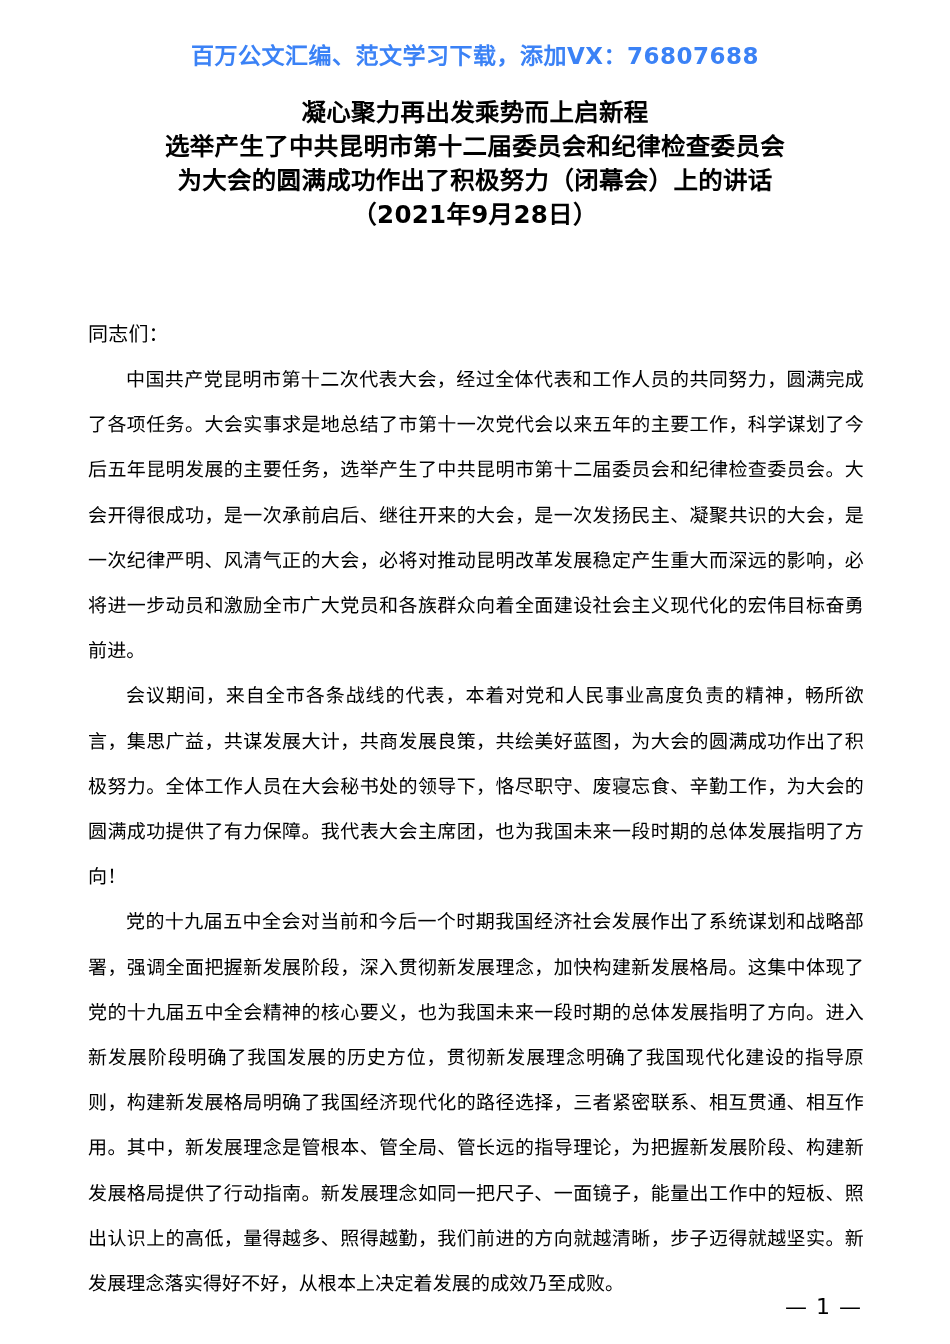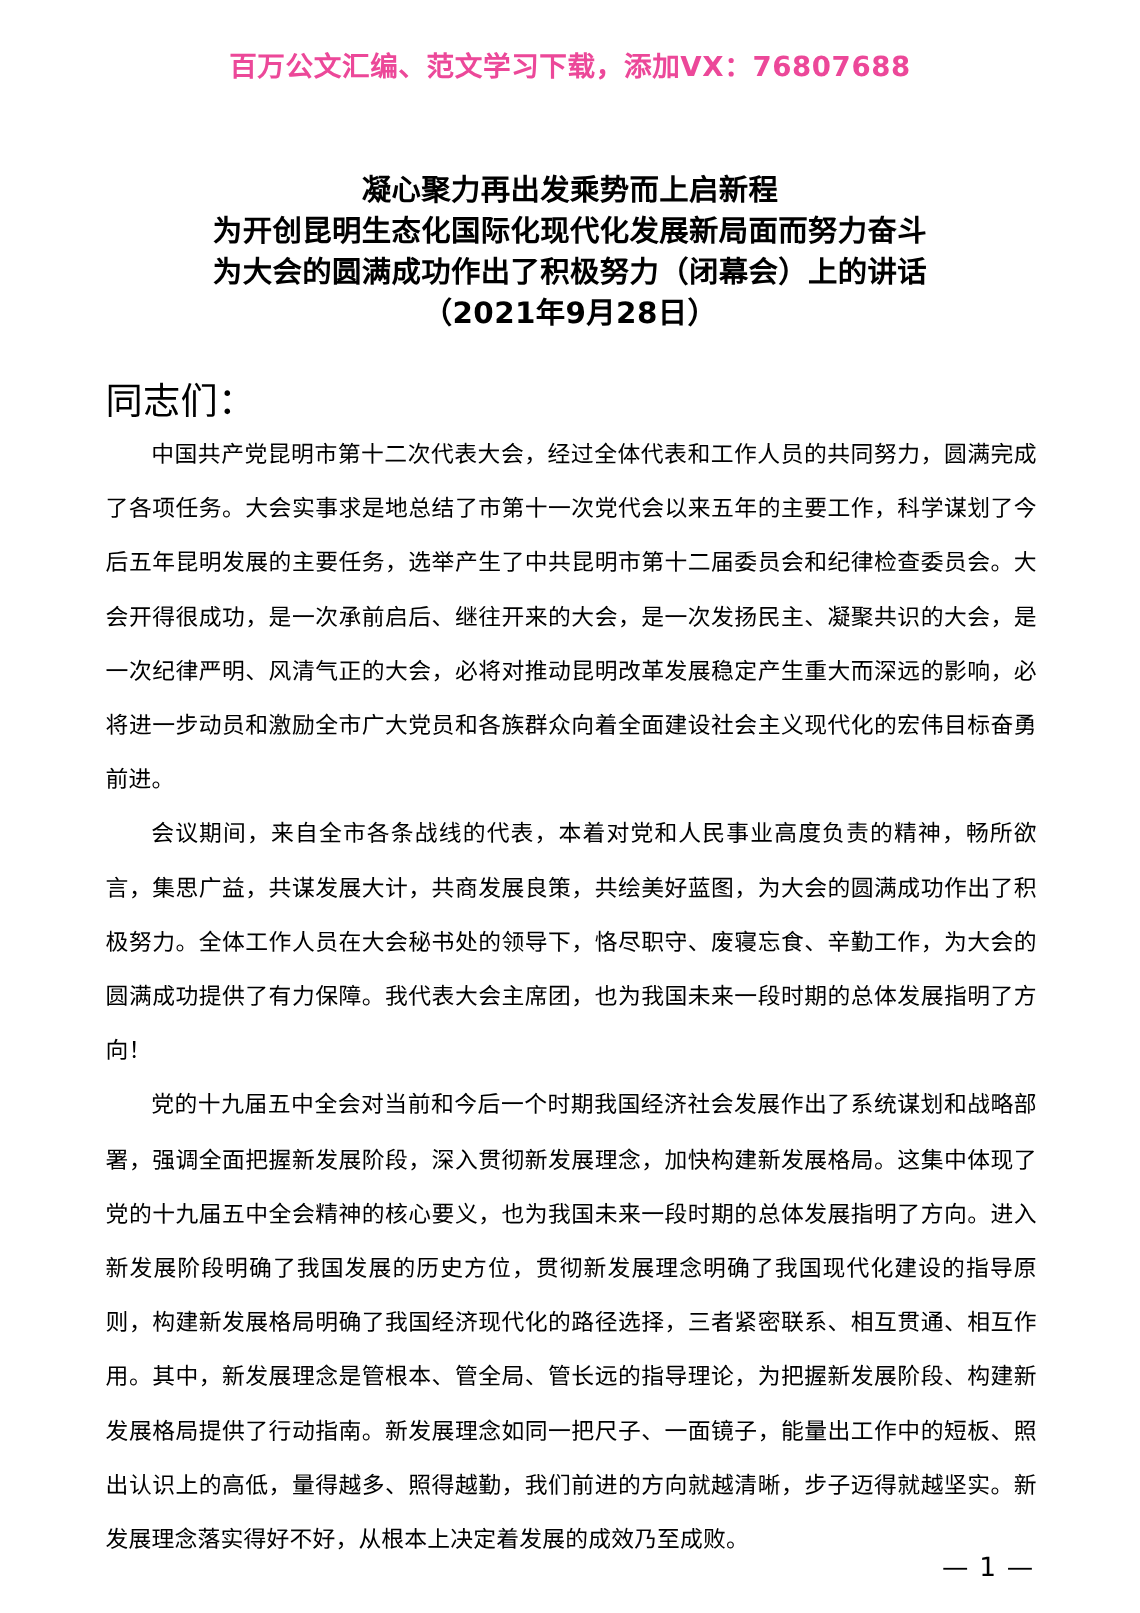--- a/index.html
+++ b/index.html
@@ -22,36 +22,35 @@
     overflow: hidden;
   }
 
   
   .promo-banner {
     position: absolute;
     top: 42px;
     left: 0;
     width: 950px;
     text-align: center;
-    color: #ec4899;
+    color: #3b82f6;
     font-size: 23px;
     font-weight: 700;
     letter-spacing: 0.5px;
     line-height: 1.25;
     white-space: nowrap;
   }
 
   
   .title-block {
     position: absolute;
     top: 96px;
     left: 88px;
     width: 774px;
     text-align: center;
-    margin-top: 46px;
   }
   .title-line {
     font-size: 24.5px;
     font-weight: 700;
     line-height: 34px;
     letter-spacing: 0.3px;
     white-space: nowrap;
   }
   .title-line.sub {
     font-weight: 700;
@@ -65,27 +64,26 @@
   }
 
   
   .body-block {
     position: absolute;
     top: 312px;
     left: 88px;
     width: 776px;
   }
   .salutation {
-    font-size: 31px;
+    font-size: 20px;
     line-height: 45px;
     letter-spacing: 0.2px;
     margin: 0 0 0 0;
     text-align: justify;
     text-justify: inter-ideograph;
-    font-family: Liberation Serif, serif;
   }
   .para {
     font-size: 19px;
     line-height: 45.2px;
     letter-spacing: 0.15px;
     margin: 0;
     text-align: justify;
     text-justify: inter-ideograph;
     text-indent: 2em;
     word-break: break-all;
@@ -106,21 +104,21 @@
 </style>
 </head>
 <body>
 
 <div class="page">
 
   <div class="promo-banner">百万公文汇编、范文学习下载，添加VX：76807688</div>
 
   <div class="title-block">
     <div class="title-line">凝心聚力再出发乘势而上启新程</div>
-    <div class="title-line sub">为开创昆明生态化国际化现代化发展新局面而努力奋斗</div>
+    <div class="title-line sub">选举产生了中共昆明市第十二届委员会和纪律检查委员会</div>
     <div class="title-line sub">为大会的圆满成功作出了积极努力（闭幕会）上的讲话</div>
     <div class="title-line date">（2021年9月28日）</div>
   </div>
 
   <div class="body-block">
     <p class="salutation">同志们：</p>
     <p class="para">中国共产党昆明市第十二次代表大会，经过全体代表和工作人员的共同努力，圆满完成了各项任务。大会实事求是地总结了市第十一次党代会以来五年的主要工作，科学谋划了今后五年昆明发展的主要任务，选举产生了中共昆明市第十二届委员会和纪律检查委员会。大会开得很成功，是一次承前启后、继往开来的大会，是一次发扬民主、凝聚共识的大会，是一次纪律严明、风清气正的大会，必将对推动昆明改革发展稳定产生重大而深远的影响，必将进一步动员和激励全市广大党员和各族群众向着全面建设社会主义现代化的宏伟目标奋勇前进。</p>
     <p class="para">会议期间，来自全市各条战线的代表，本着对党和人民事业高度负责的精神，畅所欲言，集思广益，共谋发展大计，共商发展良策，共绘美好蓝图，为大会的圆满成功作出了积极努力。全体工作人员在大会秘书处的领导下，恪尽职守、废寝忘食、辛勤工作，为大会的圆满成功提供了有力保障。我代表大会主席团，也为我国未来一段时期的总体发展指明了方向！</p>
     <p class="para">党的十九届五中全会对当前和今后一个时期我国经济社会发展作出了系统谋划和战略部署，强调全面把握新发展阶段，深入贯彻新发展理念，加快构建新发展格局。这集中体现了党的十九届五中全会精神的核心要义，也为我国未来一段时期的总体发展指明了方向。进入新发展阶段明确了我国发展的历史方位，贯彻新发展理念明确了我国现代化建设的指导原则，构建新发展格局明确了我国经济现代化的路径选择，三者紧密联系、相互贯通、相互作用。其中，新发展理念是管根本、管全局、管长远的指导理论，为把握新发展阶段、构建新发展格局提供了行动指南。新发展理念如同一把尺子、一面镜子，能量出工作中的短板、照出认识上的高低，量得越多、照得越勤，我们前进的方向就越清晰，步子迈得就越坚实。新发展理念落实得好不好，从根本上决定着发展的成效乃至成败。</p>
   </div>

